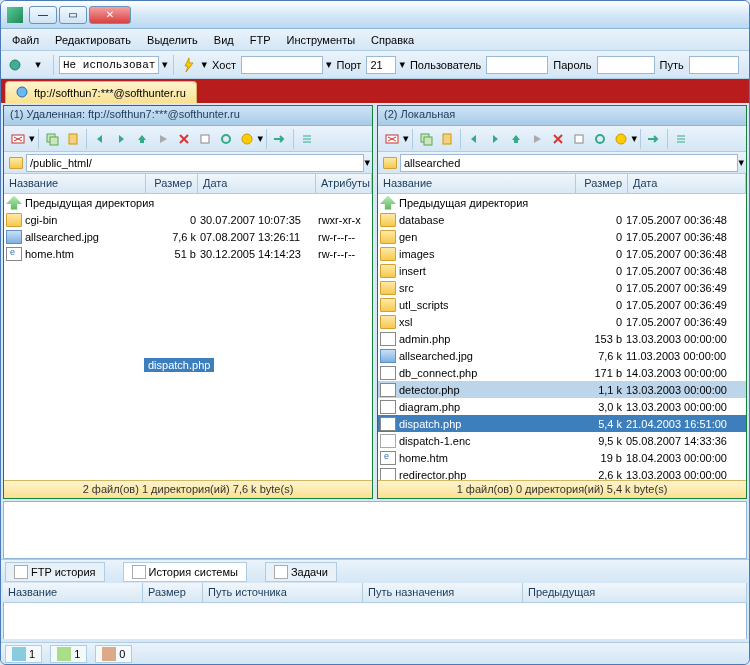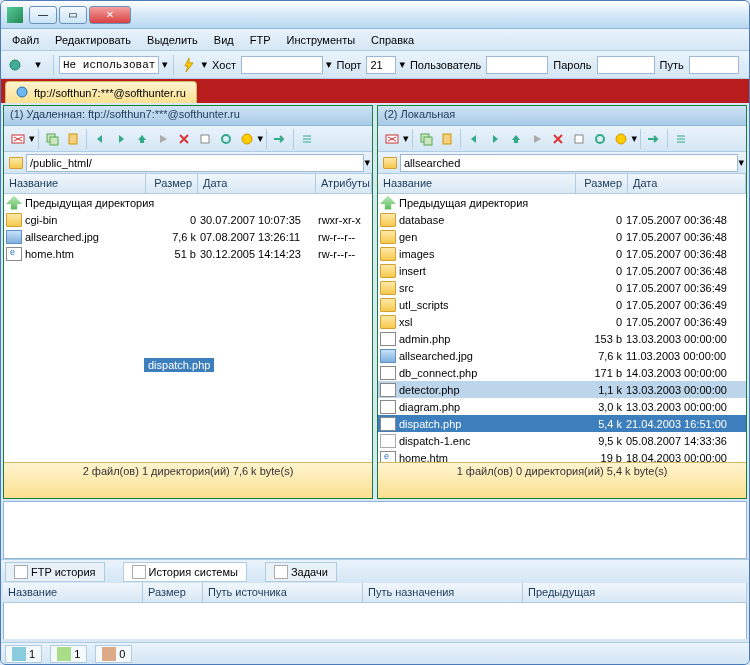--- a/index.html
+++ b/index.html
@@ -37,21 +37,21 @@
 .row .sz{width:50px;text-align:right;padding-right:4px}
 .row .dt{width:118px}
 .row .at{width:52px}
 .ic-fold{background:linear-gradient(#ffe9a8,#f5c94d);border:1px solid #d4a030;border-radius:1px}
 .ic-up{background:linear-gradient(#b8e8b8,#5cb85c);clip-path:polygon(50% 0,100% 60%,70% 60%,70% 100%,30% 100%,30% 60%,0 60%)}
 .ic-img{background:linear-gradient(#c8e0f8,#80b0e0);border:1px solid #6090c0}
 .ic-htm{background:#fff;border:1px solid #888;position:relative}
 .ic-htm::after{content:"e";color:#3070c0;font-size:9px;position:absolute;left:3px;top:-1px}
 .ic-php{background:#fff;border:1px solid #888}
 .ic-file{background:#fff;border:1px solid #aaa}
-.status{height:36px;background:linear-gradient(#fef4cf,#fbe090);text-align:center;padding:2px;border-top:1px solid #d4b860;color:#333}
+.status{height:18px;background:linear-gradient(#fef4cf,#fbe090);text-align:center;padding:2px;border-top:1px solid #d4b860;color:#333}
 .logarea{height:58px;background:#fff;border:1px solid #8fb5d8;margin:0 2px}
 .bottabs{height:24px;background:linear-gradient(#eaf3fb,#d4e6f5);display:flex;align-items:center;padding:0 4px;gap:18px;border-top:1px solid #b0cce2}
 .bottab{height:20px;padding:2px 8px;border:1px solid #b0cce2;background:#e8f0f8;display:flex;align-items:center;gap:3px}
 .bottab.active{background:#fff}
 .queuehdr{height:20px;background:linear-gradient(#f0f6fb,#d8e8f5);display:flex;border-bottom:1px solid #b0cce2;margin:0 2px}
 .queuehdr .col{border-right:1px solid #b0cce2;padding:3px 5px;color:#1a3a5a}
 .queuelist{height:36px;background:#fff;margin:0 2px;border-left:1px solid #8fb5d8;border-right:1px solid #8fb5d8}
 .statusbar{height:22px;background:linear-gradient(#eaf3fb,#d4e6f5);display:flex;align-items:center;padding:0 4px;gap:8px;border-top:1px solid #b0cce2;position:absolute;bottom:0;left:0;right:0}
 .sbitem{display:flex;align-items:center;gap:3px;border:1px solid #b0cce2;padding:1px 6px;background:#f4f9fc}
 .drag{position:absolute;background:#3d7ebd;color:#fff;padding:1px 4px;font-size:11px}

